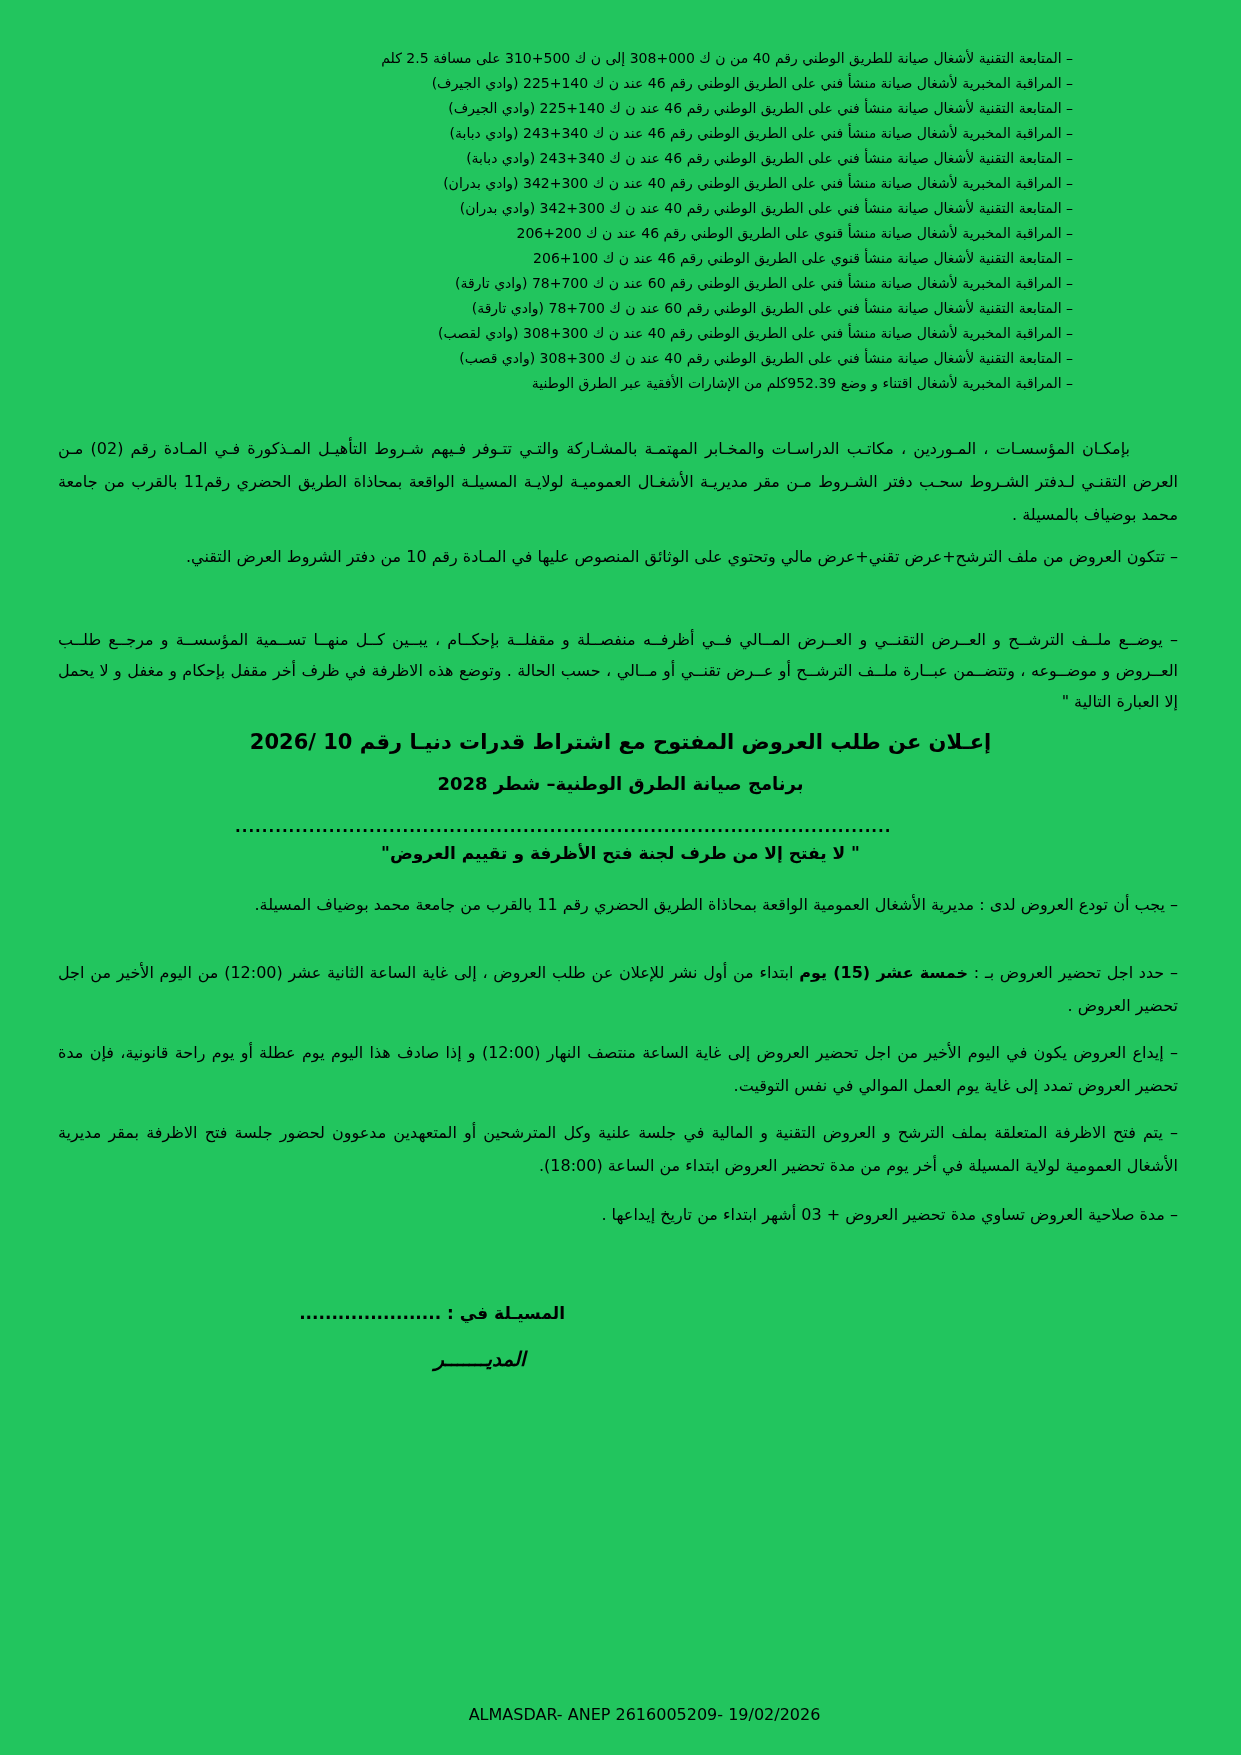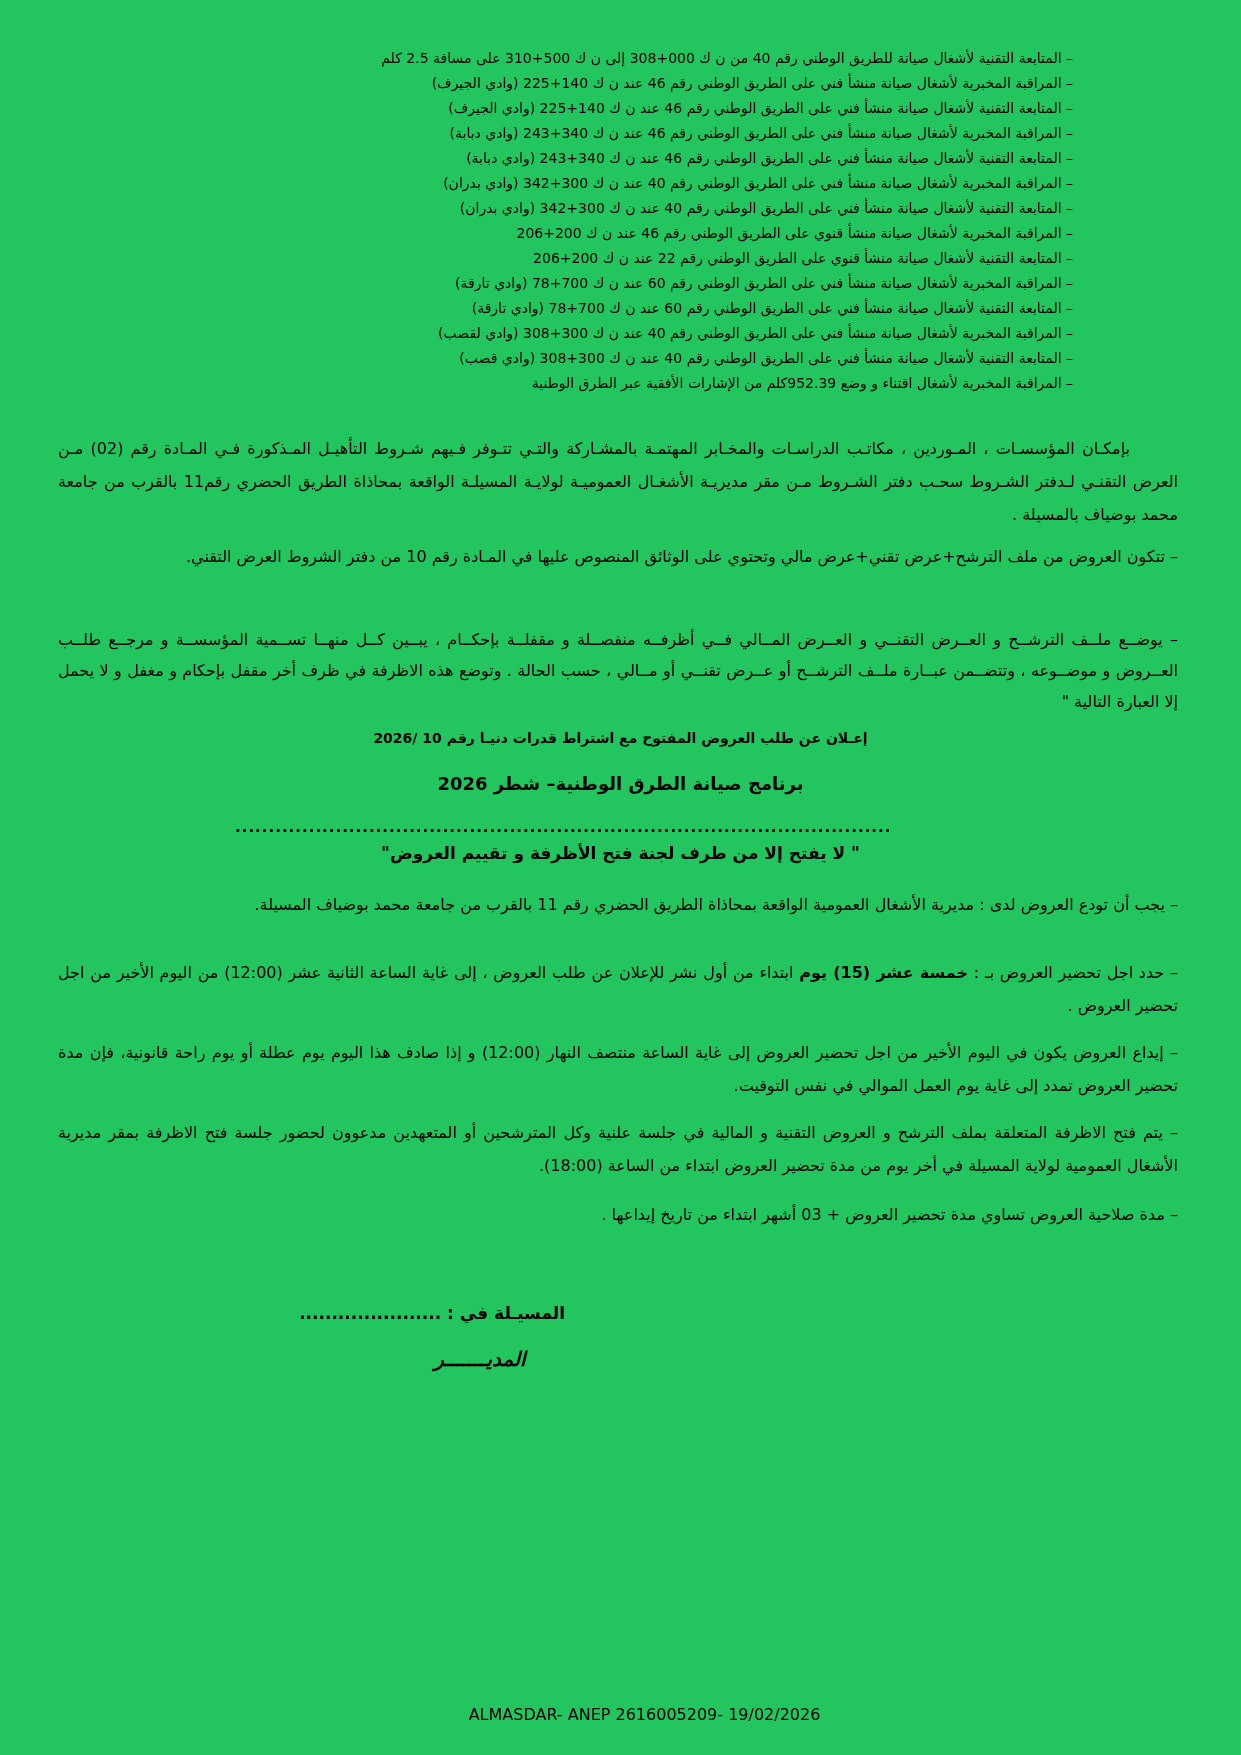--- a/index.html
+++ b/index.html
@@ -22,21 +22,21 @@
     position:absolute; right:63px; left:58px; margin:0;
     font-size:16px; line-height:33px;
     text-align:justify;
   }
   .indent { text-indent:48px; }
   .tight { line-height:31px; }
   .center {
     position:absolute; left:0; right:0; margin:0;
     text-align:center; font-weight:bold;
   }
-  .title   { font-size:14px; }
+  .title   { font-size:21px; }
   .subtitle{ font-size:18px; }
   .quote   { font-size:17px; }
   .dots {
     position:absolute; top:818px; left:235px; width:656px; height:22px;
     overflow:hidden; white-space:nowrap;
     font-size:15px; font-weight:bold; letter-spacing:1px; direction:ltr;
   }
   .signature {
     position:absolute; top:1303px; left:265px; width:300px;
     font-weight:bold;
@@ -55,37 +55,37 @@
 
   <ol class="works">
     <li>– المتابعة التقنية لأشغال صيانة للطريق الوطني رقم 40  من ن ك 000+308 إلى ن ك 500+310  على مسافة 2.5 كلم</li>
     <li>– المراقبة المخبرية لأشغال صيانة منشأ فني على الطريق الوطني رقم 46 عند ن ك 140+225 (وادي الجيرف)</li>
     <li>– المتابعة التقنية لأشغال صيانة منشأ فني على الطريق الوطني رقم 46 عند ن ك 140+225 (وادي الجيرف)</li>
     <li>– المراقبة المخبرية لأشغال صيانة منشأ فني على الطريق الوطني رقم 46 عند ن ك 340+243 (وادي دبابة)</li>
     <li>– المتابعة التقنية لأشغال صيانة منشأ فني على الطريق الوطني رقم 46 عند ن ك 340+243 (وادي دبابة)</li>
     <li>– المراقبة المخبرية لأشغال صيانة منشأ فني على الطريق الوطني رقم 40 عند ن ك 300+342 (وادي بدران)</li>
     <li>– المتابعة التقنية لأشغال صيانة منشأ فني على الطريق الوطني رقم 40 عند ن ك 300+342 (وادي بدران)</li>
     <li>– المراقبة المخبرية لأشغال صيانة منشأ قنوي على الطريق الوطني رقم 46 عند ن ك 200+206</li>
-    <li>– المتابعة التقنية لأشغال صيانة منشأ قنوي على الطريق الوطني رقم 22 عند ن ك 200+206</li>
+    <li>– المتابعة التقنية لأشغال صيانة منشأ قنوي على الطريق الوطني رقم 46 عند ن ك 100+206</li>
     <li>– المراقبة المخبرية لأشغال صيانة منشأ فني على الطريق الوطني رقم 60 عند ن ك 700+78 (وادي تارقة)</li>
     <li>– المتابعة التقنية لأشغال صيانة منشأ فني على الطريق الوطني رقم 60 عند ن ك 700+78 (وادي تارقة)</li>
     <li>– المراقبة المخبرية لأشغال صيانة منشأ فني على الطريق الوطني رقم 40 عند ن ك 300+308 (وادي لقصب)</li>
     <li>– المتابعة التقنية لأشغال صيانة منشأ فني على الطريق الوطني رقم 40 عند ن ك 300+308 (وادي قصب)</li>
     <li>– المراقبة المخبرية لأشغال اقتناء و وضع 952.39كلم من الإشارات الأفقية عبر الطرق الوطنية</li>
   </ol>
 
   <p class="para indent" style="top:432px;">بإمكـان المؤسسـات ، المـوردين ، مكاتـب الدراسـات والمخـابر المهتمـة بالمشـاركة والتـي تتـوفر فـيهم شـروط التأهيـل المـذكورة فـي المـادة رقم (02) مـن العرض التقنـي لـدفتر الشـروط سحـب دفتر الشـروط مـن مقر مديريـة الأشغـال العموميـة لولايـة المسيلـة الواقعة بمحاذاة الطريق الحضري رقم11 بالقرب من جامعة محمد بوضياف بالمسيلة .</p>
 
   <p class="para" style="top:540px;">– تتكون العروض من ملف الترشح+عرض تقني+عرض مالي وتحتوي على الوثائق المنصوص عليها في المـادة رقم 10 من دفتر الشروط العرض التقني.</p>
 
   <p class="para tight" style="top:624px;">– يوضــع ملــف الترشــح و العــرض التقنــي و العــرض المــالي فــي أظرفــه منفصــلة و مقفلــة بإحكــام ، يبــين كــل منهــا تســمية المؤسســة و مرجــع طلــب العــروض و موضــوعه ، وتتضــمن عبــارة ملــف الترشــح أو عــرض تقنــي أو مــالي ، حسب الحالة . وتوضع هذه الاظرفة في ظرف أخر مقفل بإحكام و مغفل و لا يحمل إلا العبارة التالية "</p>
 
   <h2 class="center title" style="top:730px;">إعـلان عن طلب العروض المفتوح مع اشتراط قدرات دنيـا رقم 10 /2026</h2>
 
-  <h3 class="center subtitle" style="top:773px;">برنامج صيانة الطرق الوطنية– شطر 2026</h3>
+  <h3 class="center subtitle" style="top:773px;">برنامج صيانة الطرق الوطنية– شطر 2028</h3>
 
   <div class="dots">........................................................................................................................................................</div>
 
   <h3 class="center quote" style="top:843px;">" لا يفتح إلا من طرف لجنة فتح الأظرفة و تقييم العروض"</h3>
 
   <p class="para" style="top:888px;">– يجب أن تودع العروض لدى : مديرية الأشغال العمومية الواقعة بمحاذاة الطريق الحضري رقم 11 بالقرب من جامعة محمد بوضياف المسيلة.</p>
 
   <p class="para" style="top:956px;"><span>– حدد اجل تحضير العروض بـ : </span><b>خمسة عشر (15) يوم</b><span> ابتداء من أول نشر للإعلان عن طلب العروض ، إلى غاية الساعة الثانية عشر (12:00) من اليوم الأخير من اجل تحضير العروض .</span></p>
 
   <p class="para" style="top:1036px;">– إيداع العروض يكون في اليوم الأخير من اجل تحضير العروض إلى غاية الساعة منتصف النهار (12:00) و إذا صادف هذا اليوم يوم عطلة أو يوم راحة قانونية، فإن مدة تحضير العروض تمدد إلى غاية يوم العمل الموالي في نفس التوقيت.</p>

